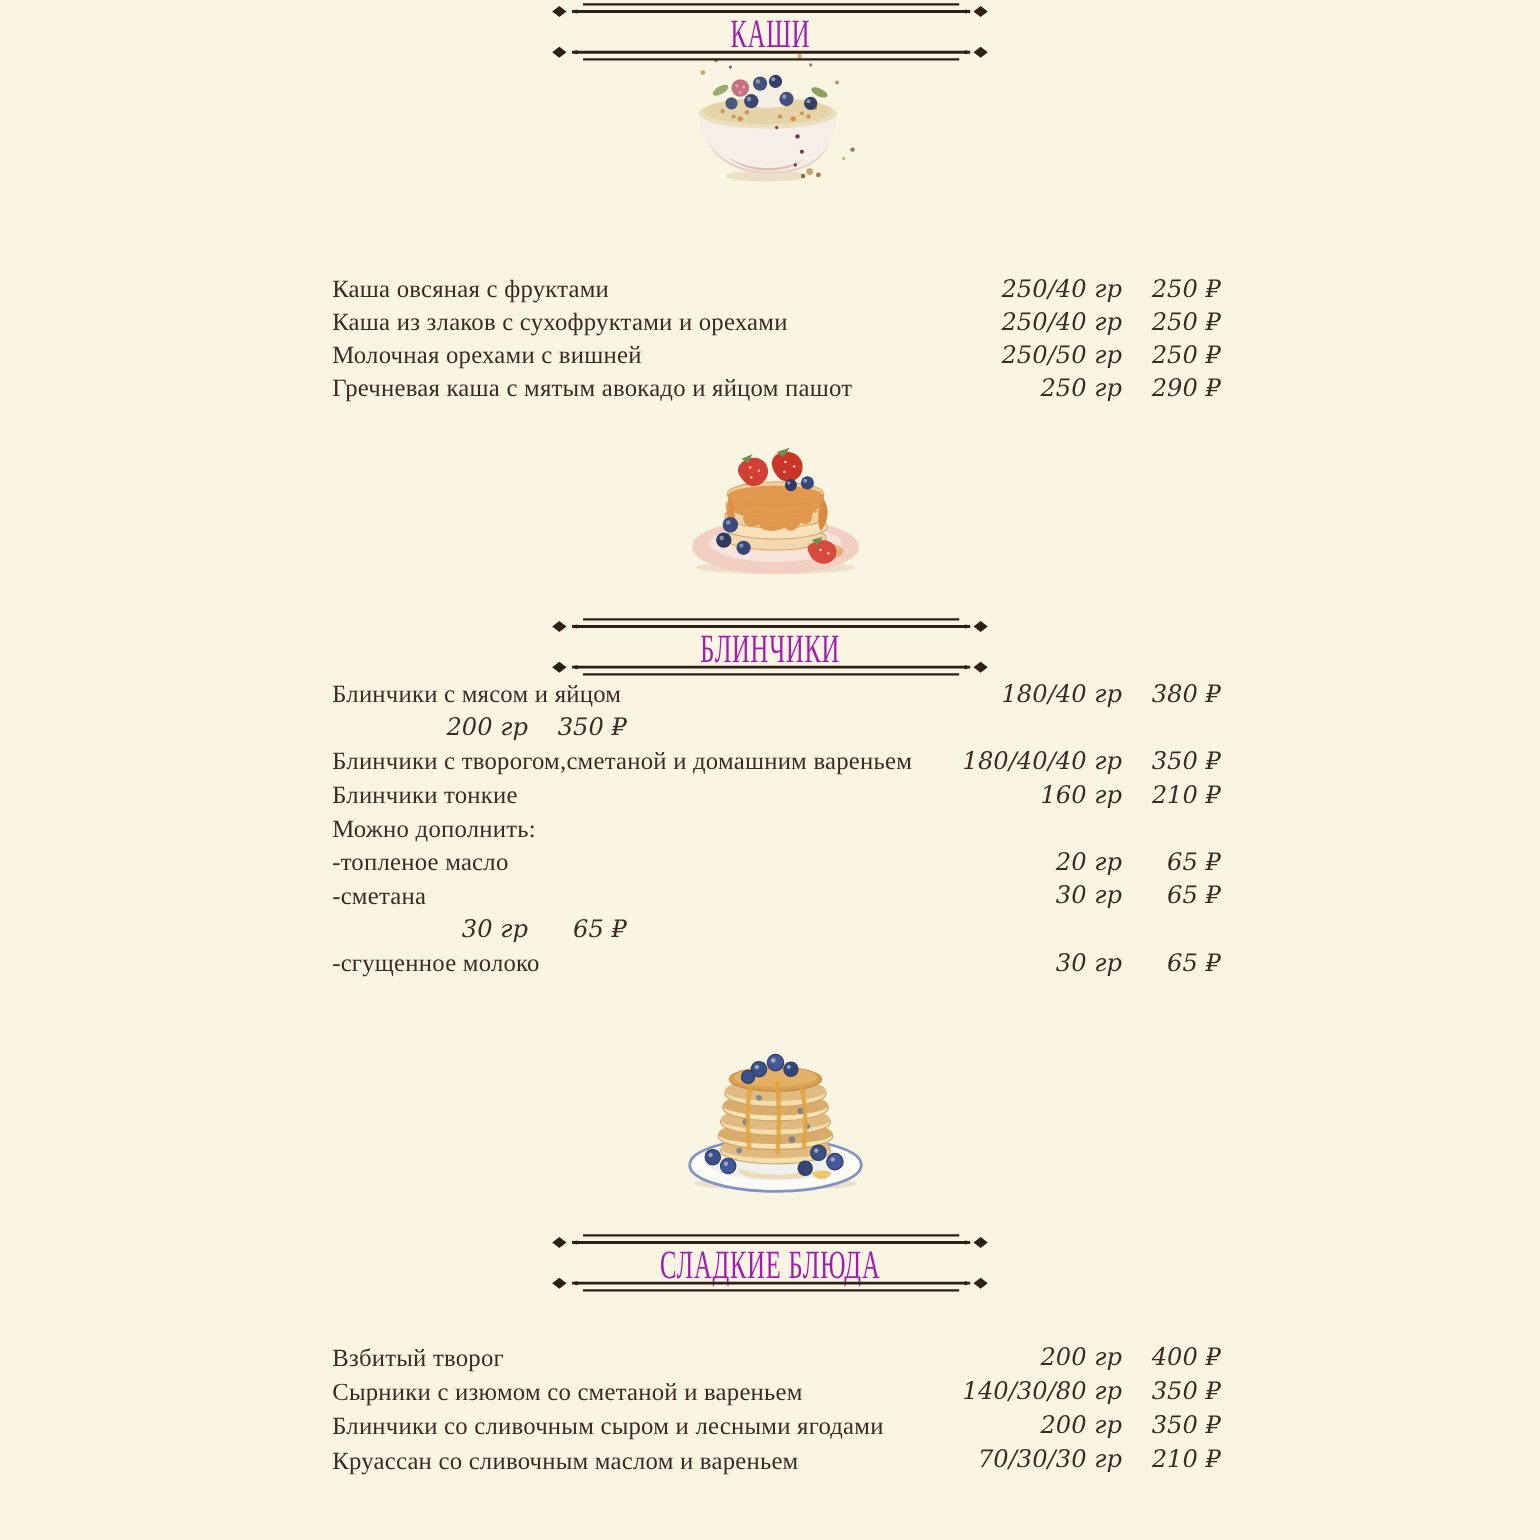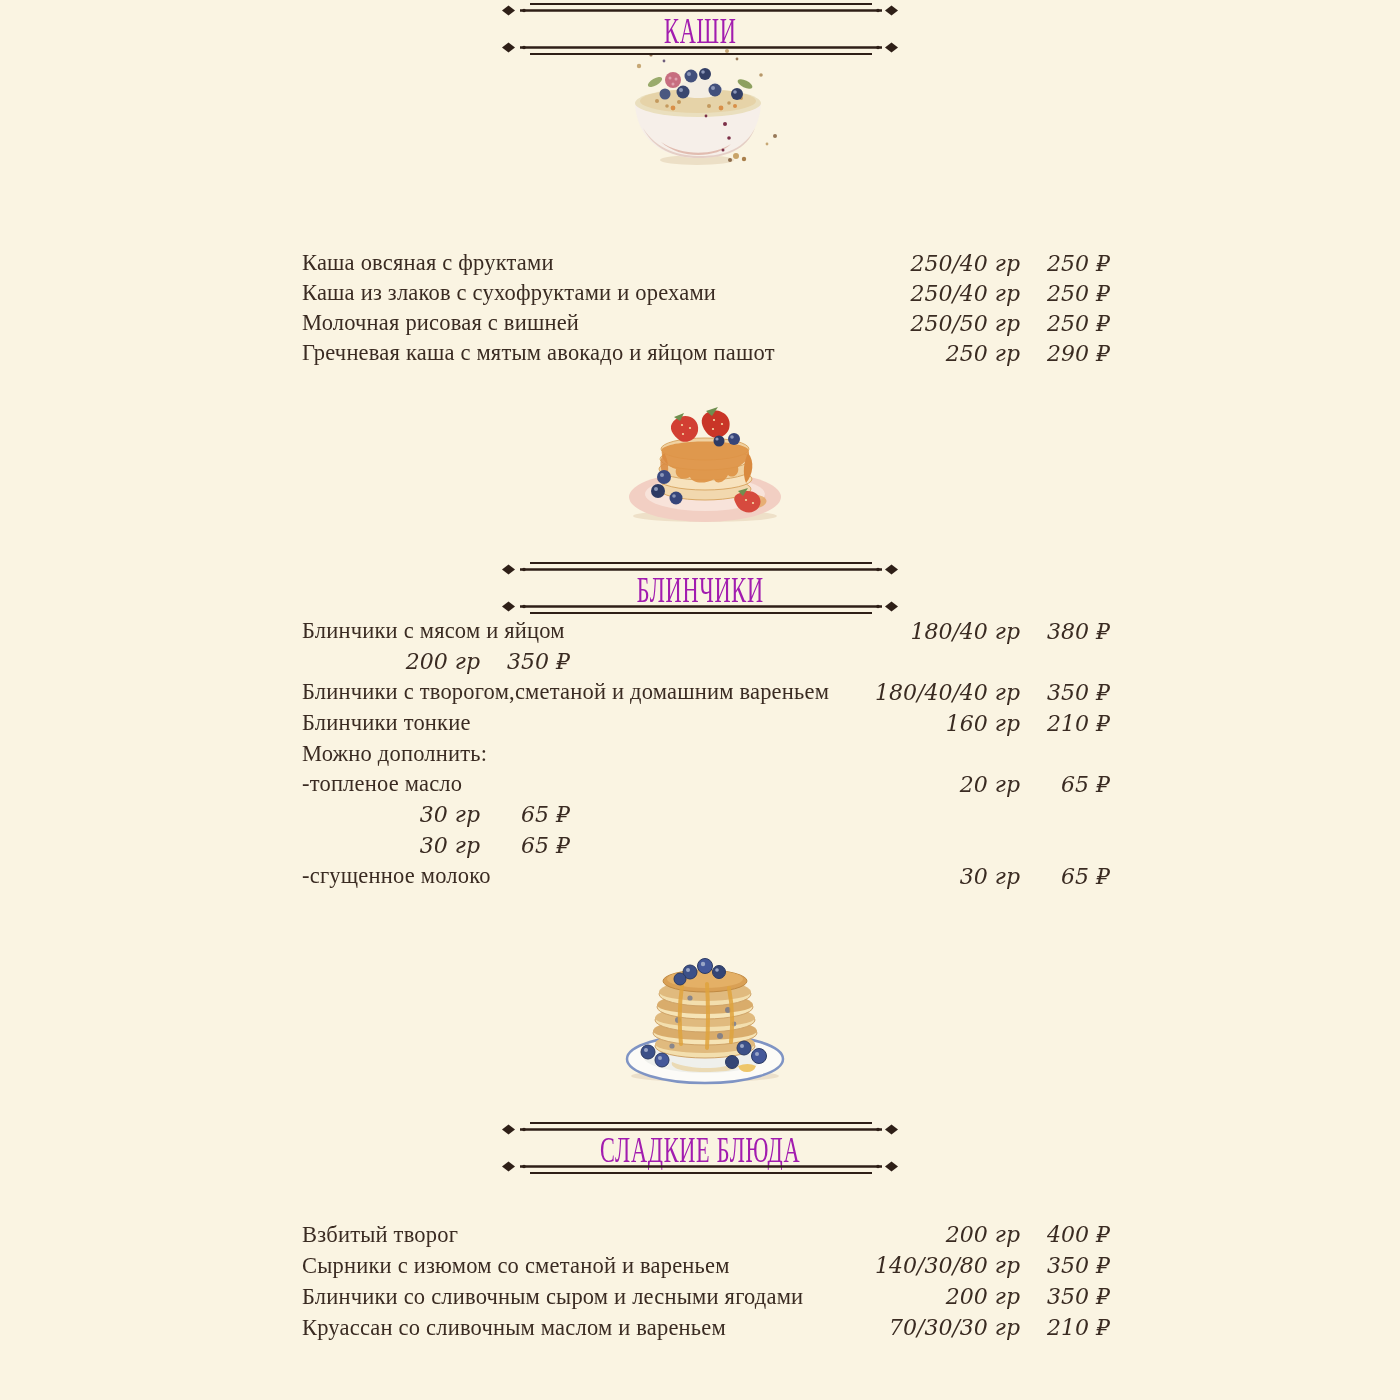--- a/index.html
+++ b/index.html
@@ -136,21 +136,21 @@
         <span class="name">Каша овсяная с фруктами</span>
         <span class="weight">250/40 гр</span>
         <span class="price">250 ₽</span>
       </div>
       <div class="row">
         <span class="name">Каша из злаков с сухофруктами и орехами</span>
         <span class="weight">250/40 гр</span>
         <span class="price">250 ₽</span>
       </div>
       <div class="row">
-        <span class="name">Молочная рисовая с вишней</span>
+        <span class="name">Молочная орехами с вишней</span>
         <span class="weight">250/50 гр</span>
         <span class="price">250 ₽</span>
       </div>
       <div class="row">
         <span class="name">Гречневая каша с мятым авокадо и яйцом пашот</span>
         <span class="weight">250 гр</span>
         <span class="price">290 ₽</span>
       </div>
     </div>
 
@@ -247,20 +247,21 @@
         <span class="name">Можно дополнить:</span>
         <span class="weight"></span>
         <span class="price"></span>
       </div>
       <div class="row">
         <span class="name">-топленое масло</span>
         <span class="weight">20 гр</span>
         <span class="price">65 ₽</span>
       </div>
       <div class="row">
+        <span class="name">-сметана</span>
         <span class="weight">30 гр</span>
         <span class="price">65 ₽</span>
       </div>
       <div class="row">
         <span class="weight">30 гр</span>
         <span class="price">65 ₽</span>
       </div>
       <div class="row">
         <span class="name">-сгущенное молоко</span>
         <span class="weight">30 гр</span>

